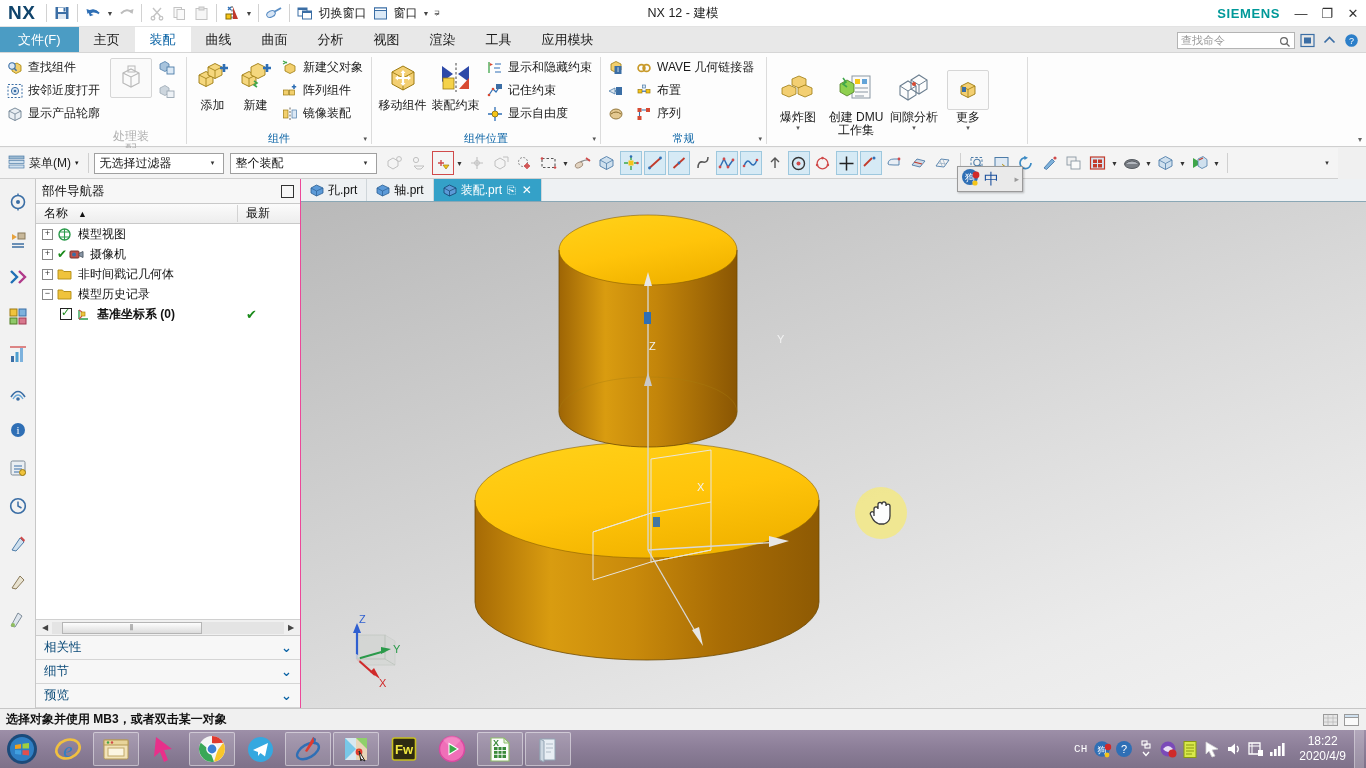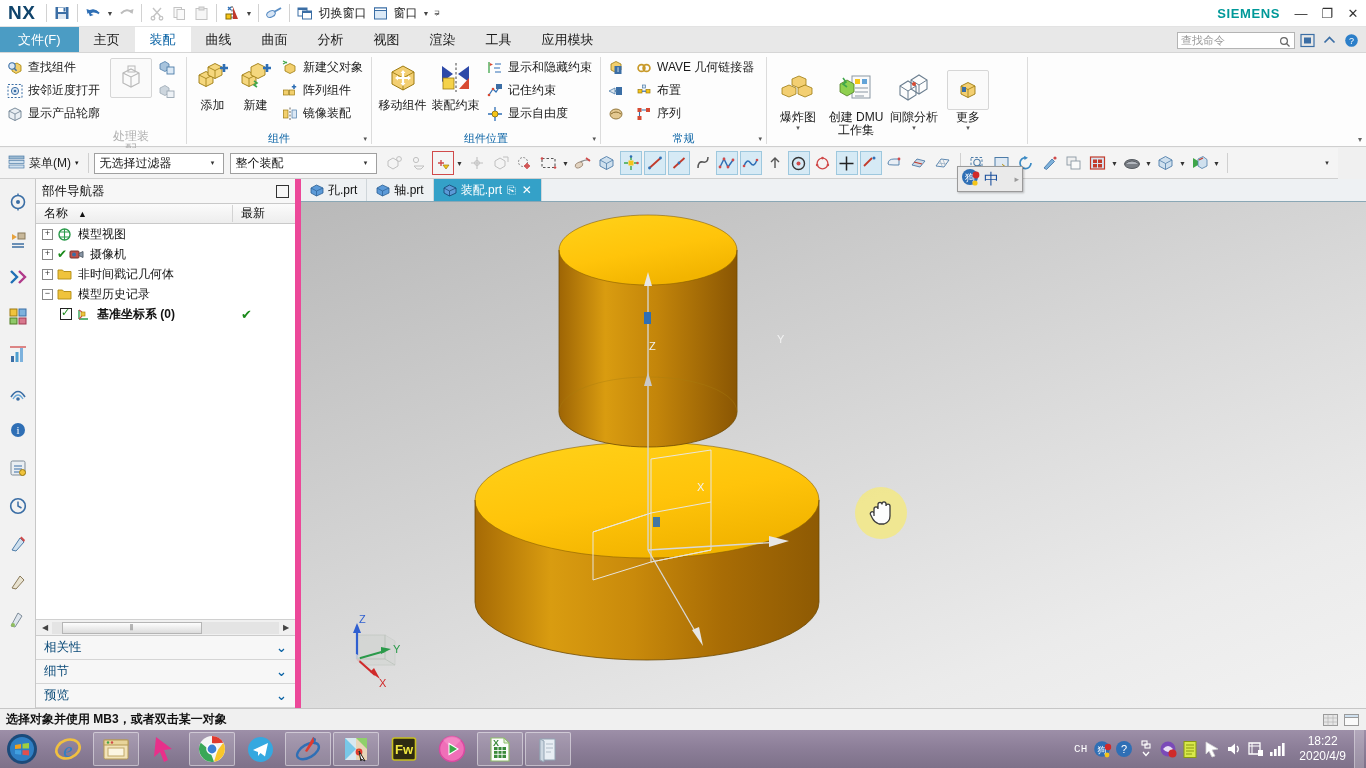--- a/index.html
+++ b/index.html
@@ -156,21 +156,21 @@
     display: flex; flex-direction: column; align-items: center; padding-top: 6px;
   }
   .resicon {
     width: 30px; height: 34px; display: flex; align-items: center; justify-content: center;
     margin-bottom: 4px;
   }
 
   
   .navpanel {
     position: absolute; top: 179px; left: 36px; width: 265px; height: 529px;
-    background: #f7f7f7; border-right: 6px solid #ec4899; display: flex; flex-direction: column;
+    background: #f7f7f7; border-right: 1px solid #ec4899; display: flex; flex-direction: column;
   }
   .nav-title {
     height: 24px; display: flex; align-items: center; padding: 0 6px;
     font-size: 12.5px; color: #111; background: #f7f7f7;
   }
   .nav-title .ttl { flex: 1; }
   .nav-pin { width: 13px; height: 13px; border: 1.5px solid #333; }
   .nav-head {
     height: 21px; display: flex; align-items: center;
     background: linear-gradient(#fbfbfb,#ededed);
@@ -375,20 +375,21 @@
     <div class="qa-btn">
       <svg width="15" height="15" viewBox="0 0 15 15">
           <rect x="1.5" y="2" width="12" height="11" fill="#dceaf7" stroke="#3b6ea5"></rect>
           <rect x="1.5" y="2" width="12" height="2.5" fill="#fff" stroke="#3b6ea5"></rect>
         </svg>
     </div>
     <div class="qa-text">窗口</div>
     <div class="qa-caret">▼</div>
     <div class="qa-caret">⋥</div>
 
+    <div class="title-center">NX 12 - 建模</div>
     <div class="siemens">SIEMENS</div>
     <div class="wctl" style="right:0;">
       <div class="wbtn">—</div>
       <div class="wbtn">❐</div>
       <div class="wbtn">✕</div>
     </div>
   </div>
 
   <div class="tabbar">
     <div class="rtab file">文件(F)</div>

